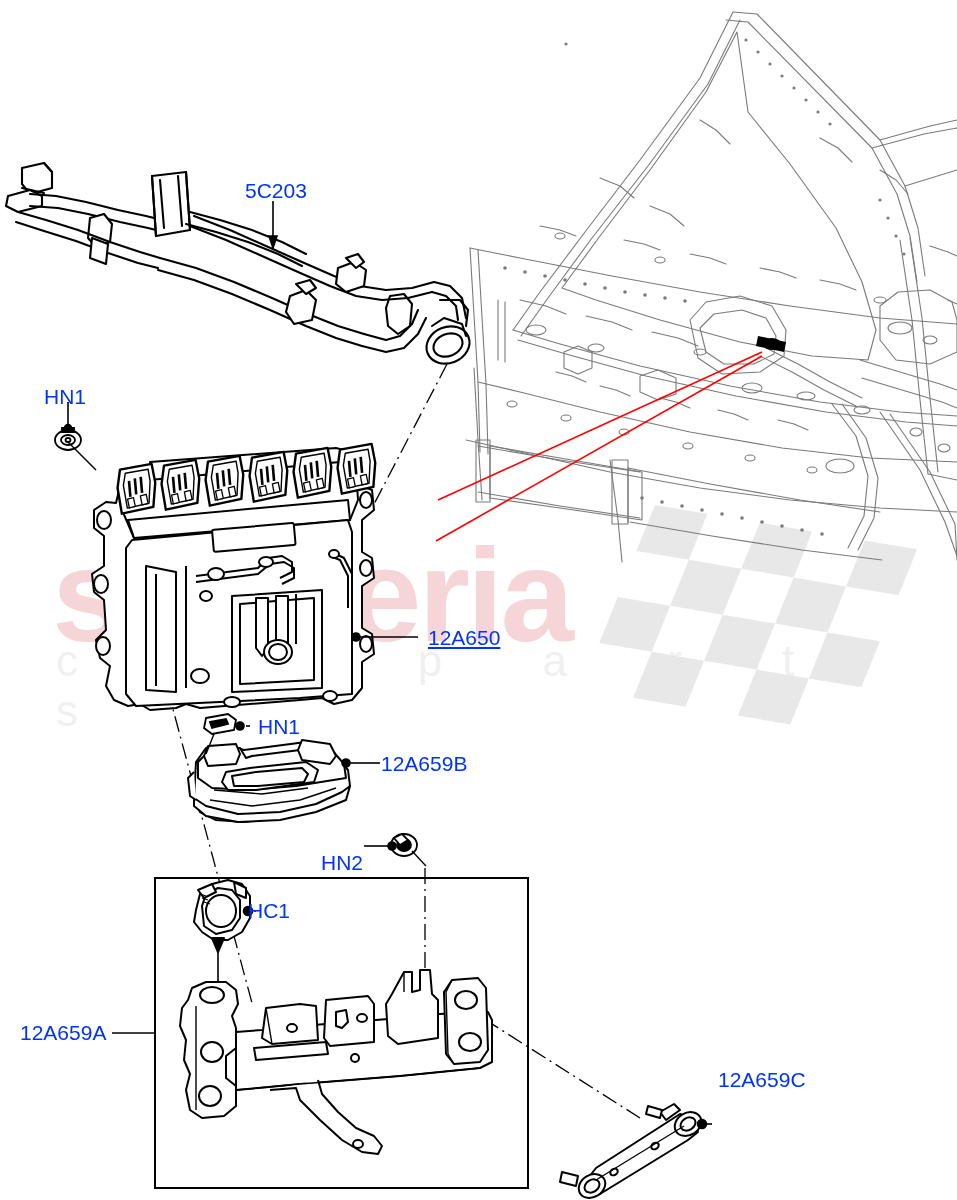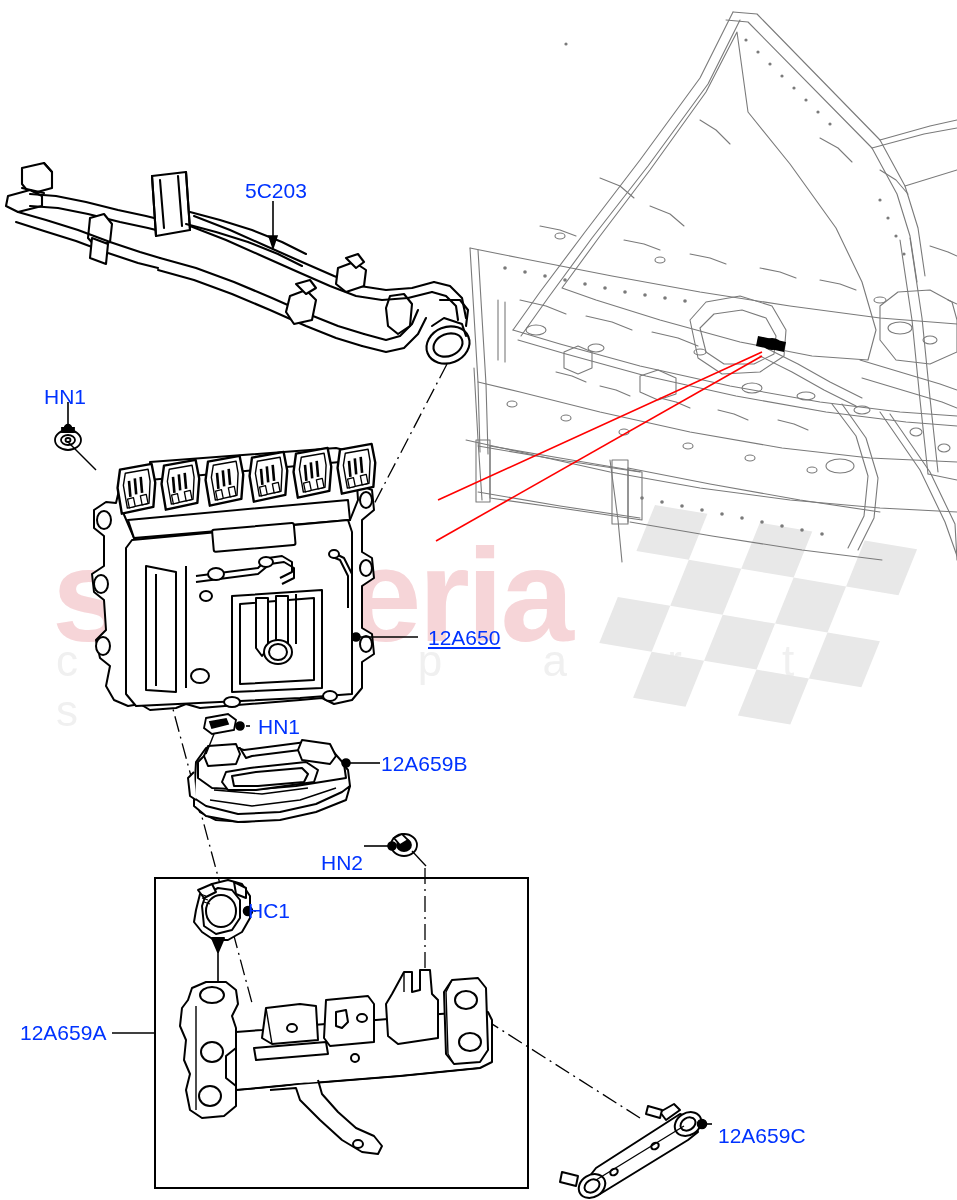--- a/index.html
+++ b/index.html
@@ -597,15 +597,15 @@
   </svg>
 
   <div class="part-label" style="left:245px; top:179px;">5C203</div>
   <div class="part-label" style="left:44px;  top:385px;">HN1</div>
   <div class="part-label" style="left:428px; top:626px;text-decoration:underline;">12A650</div>
   <div class="part-label" style="left:258px; top:715px;">HN1</div>
   <div class="part-label" style="left:381px; top:752px;">12A659B</div>
   <div class="part-label" style="left:321px; top:835px;margin-top:16px;">HN2</div>
   <div class="part-label" style="left:248px; top:899px;">HC1</div>
   <div class="part-label" style="left:20px;  top:1021px;">12A659A</div>
-  <div class="part-label" style="left:718px; top:1124px;">12A659C</div>
+  <div class="part-label" style="left:718px; top:1068px;">12A659C</div>
 
 </div>
 
 </body></html>

